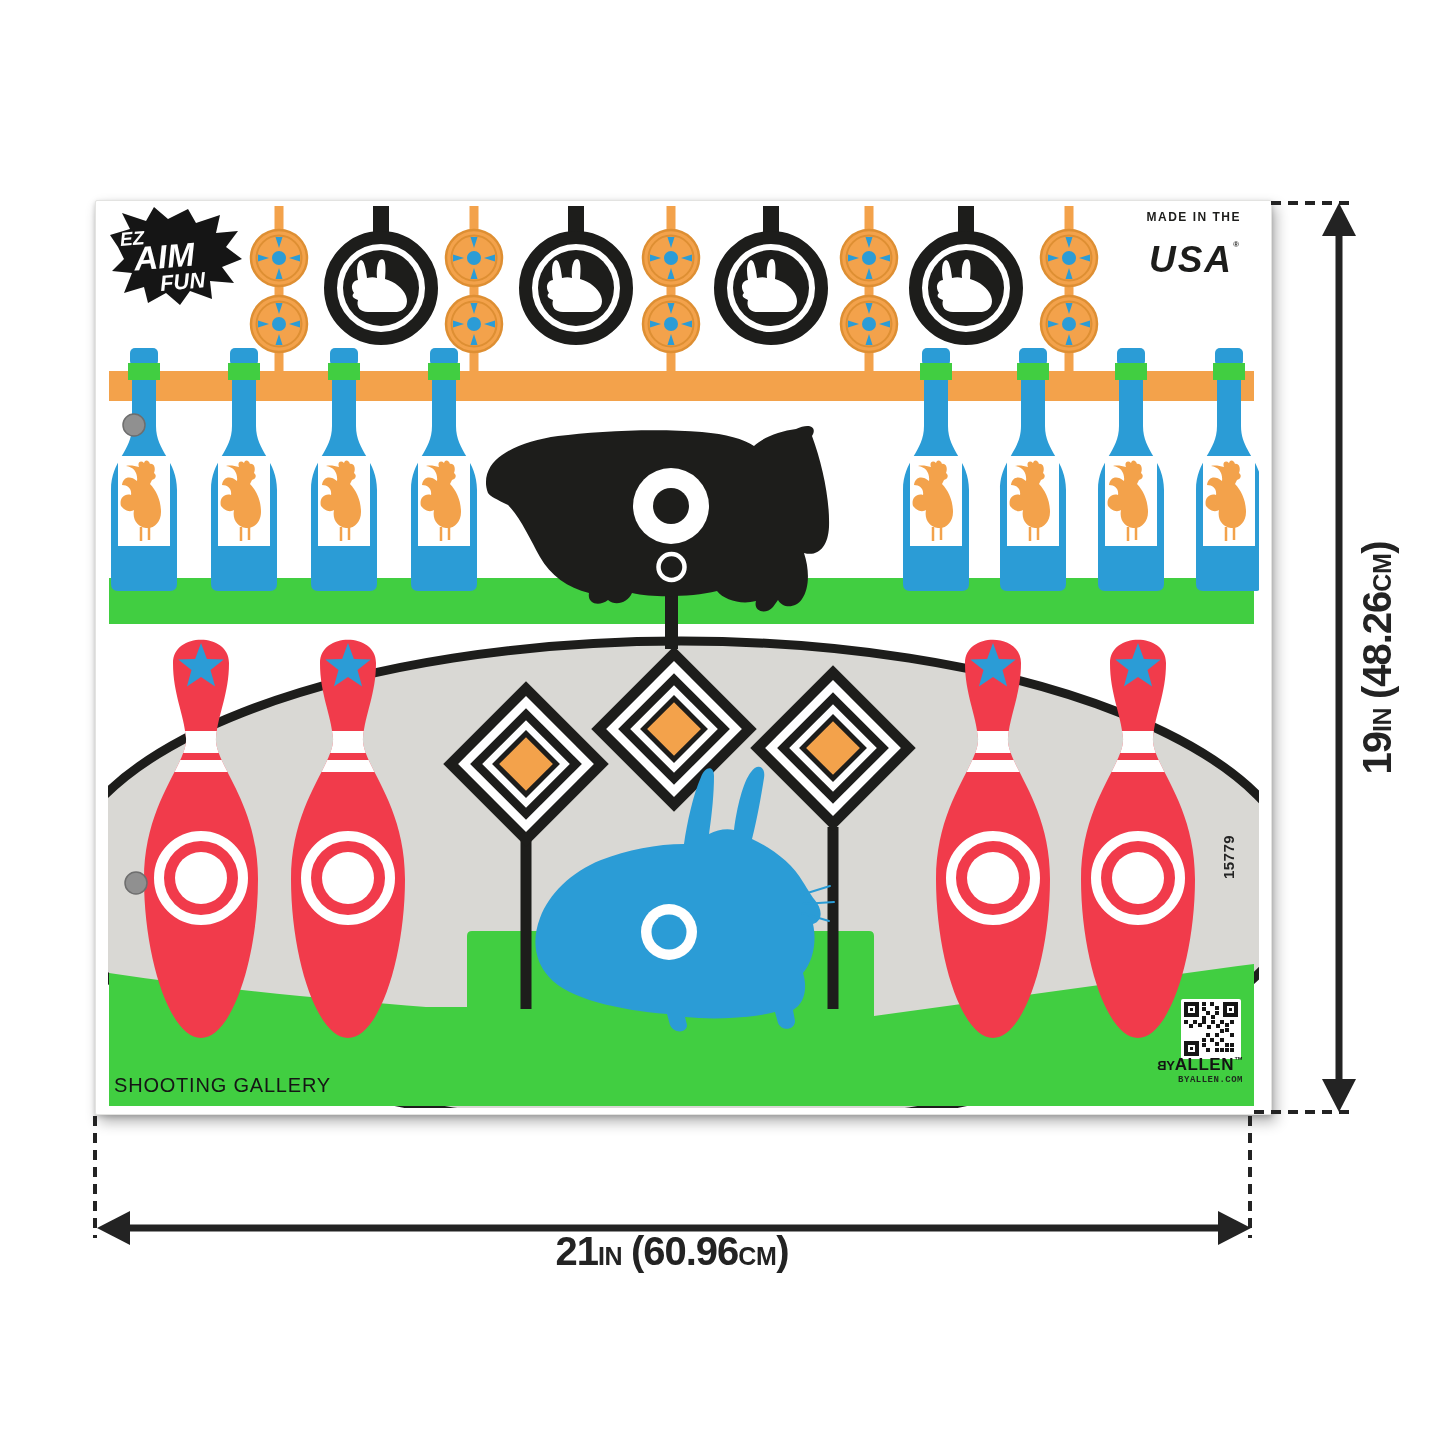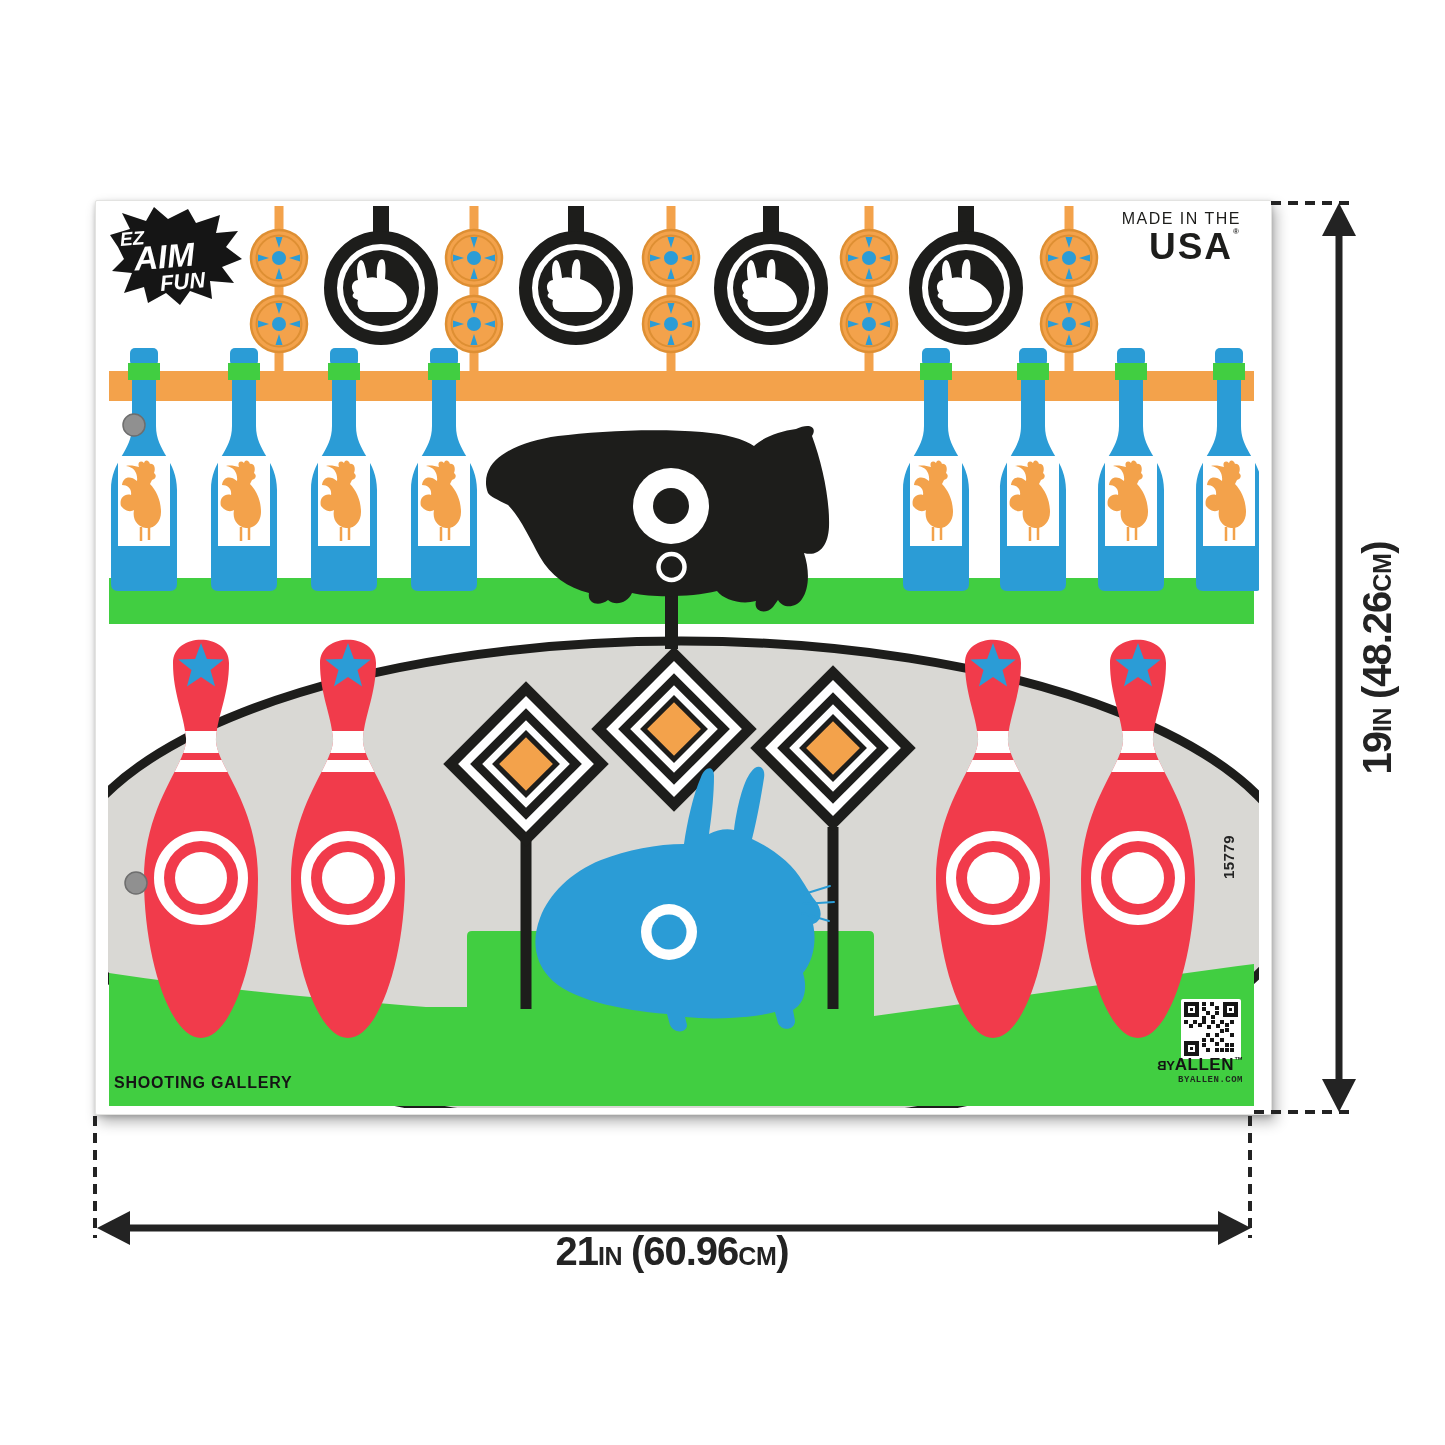--- a/index.html
+++ b/index.html
@@ -13,25 +13,25 @@
   
   .ez-logo{position:absolute;left:12px;top:6px;width:138px;height:102px;}
   .ez-logo svg{position:absolute;left:0;top:0;}
   .ez-logo .t{position:absolute;color:#ffffff;font-style:italic;font-weight:700;line-height:1;
               transform:rotate(-5deg);letter-spacing:0;}
   .ez-ez {left:12px;top:22px;font-size:19px;}
   .ez-aim{left:26px;top:33px;font-size:33px;letter-spacing:1px;}
   .ez-fun{left:52px;top:64px;font-size:22px;}
   
   .made-usa{position:absolute;right:30px;top:10px;text-align:right;line-height:1;color:#1d1d1b;}
-  .made-usa .l1{font-size:16px;font-weight:400;letter-spacing:1.5px;}
-  .made-usa .l2{font-size:37px;font-weight:700;letter-spacing:2px;margin-top:1px;}
+  .made-usa .l1{font-size:12px;font-weight:700;letter-spacing:1.5px;}
+  .made-usa .l2{font-size:37px;font-weight:700;letter-spacing:2px;margin-top:18px;font-style:italic;}
   .made-usa .reg{font-size:8px;vertical-align:top;font-weight:700;}
   
-  .title{position:absolute;left:18px;top:873px;font-size:16px;font-weight:700;
+  .title{position:absolute;left:18px;top:873px;font-size:20px;font-weight:400;
          letter-spacing:.8px;color:#151515;}
   .itemno{position:absolute;left:1132px;top:656px;font-size:15px;font-weight:700;color:#242424;
           transform:translate(-50%,-50%) rotate(-90deg);white-space:nowrap;letter-spacing:.5px;}
   .allen{position:absolute;right:28px;top:855px;text-align:right;line-height:1;color:#131313;}
   .allen-by{font-size:13px;font-weight:700;letter-spacing:0;}
   .allen-by .mirror{display:inline-block;transform:scaleX(-1);}
   .allen-name{font-size:17px;font-weight:700;letter-spacing:.5px;}
   .allen-tm{font-size:9px;vertical-align:top;font-weight:700;}
   .allen-site{font-size:9px;font-weight:700;margin-top:3px;letter-spacing:.5px;color:#1e2a1e;font-family:Liberation Mono, monospace;}
   

